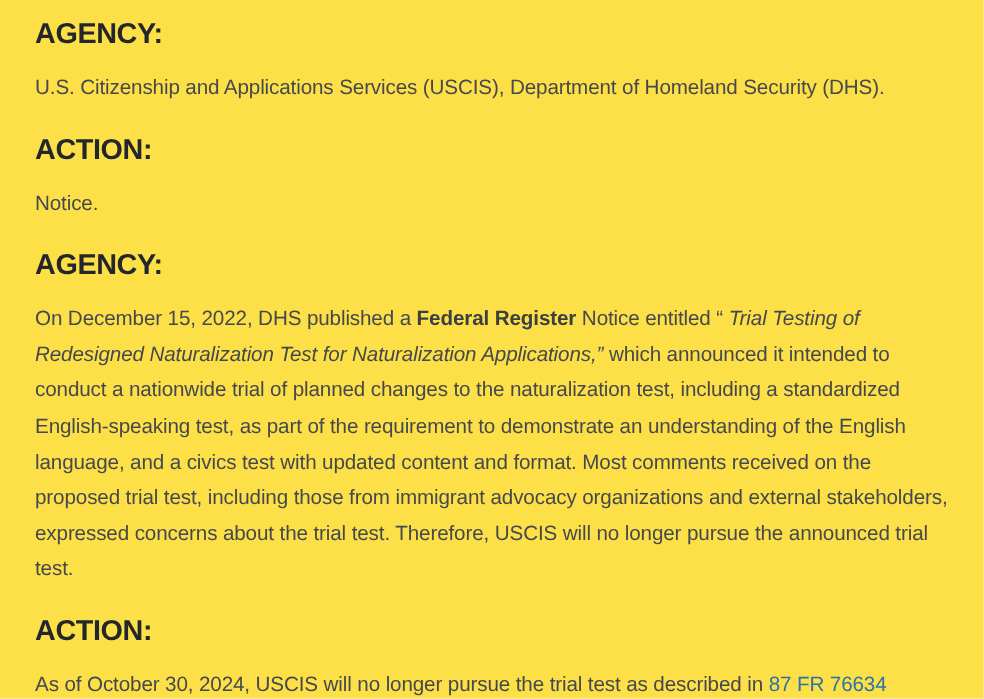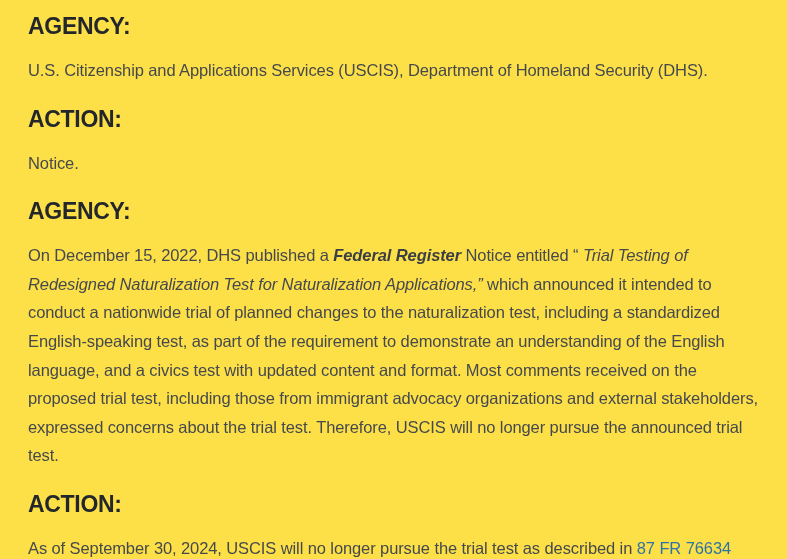--- a/index.html
+++ b/index.html
@@ -28,21 +28,21 @@
     color: #23272b;
   }
   .section p {
     margin: 0;
     font-size: 16.5px;
     line-height: 28.6px;
     letter-spacing: -0.1px;
     color: #45494e;
     max-width: 735px;
   }
-  .seg-bold { font-weight: 700; color: #3b3f44; font-style: italic; }
+  .seg-bold { font-weight: 700; color: #3b3f44; }
   .seg-italic { font-style: italic; }
   a.seg-link {
     color: #2d74a5;
     text-decoration: none;
     cursor: pointer;
   }
 </style>
 </head>
 <body>
 
@@ -58,16 +58,16 @@
     <p>Notice.</p>
   </section>
 
   <section class="section">
     <h2>AGENCY:</h2>
     <p><span>On December 15, 2022, DHS published a </span><span class="seg-bold">Federal Register</span><span> Notice entitled “ </span><span class="seg-italic">Trial Testing of Redesigned Naturalization Test for Naturalization Applications,”</span><span> which announced it intended to conduct a nationwide trial of planned changes to the naturalization test, including a standardized English-speaking test, as part of the requirement to demonstrate an understanding of the English language, and a civics test with updated content and format. Most comments received on the proposed trial test, including those from immigrant advocacy organizations and external stakeholders, expressed concerns about the trial test. Therefore, USCIS will no longer pursue the announced trial test.</span></p>
   </section>
 
   <section class="section">
     <h2>ACTION:</h2>
-    <p><span>As of September 30, 2024, USCIS will no longer pursue the trial test as described in </span><a class="seg-link" href="#">87 FR 76634</a></p>
+    <p><span>As of October 30, 2024, USCIS will no longer pursue the trial test as described in </span><a class="seg-link" href="#">87 FR 76634</a></p>
   </section>
 
 </main>
 
 </body></html>

